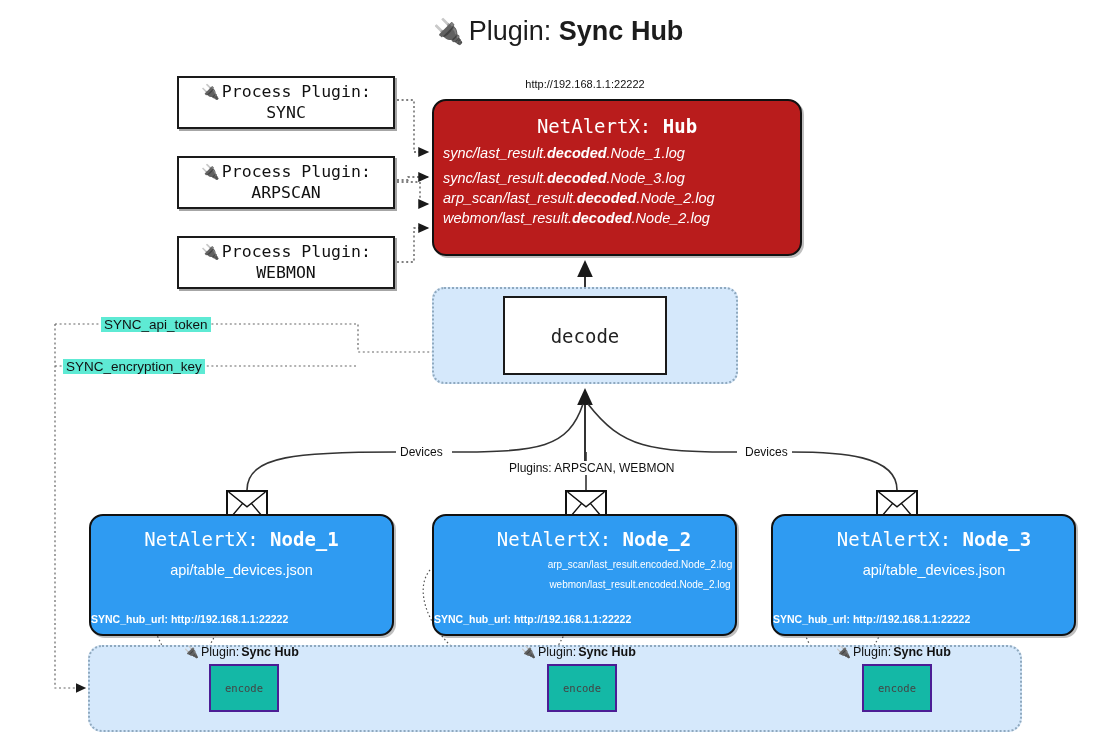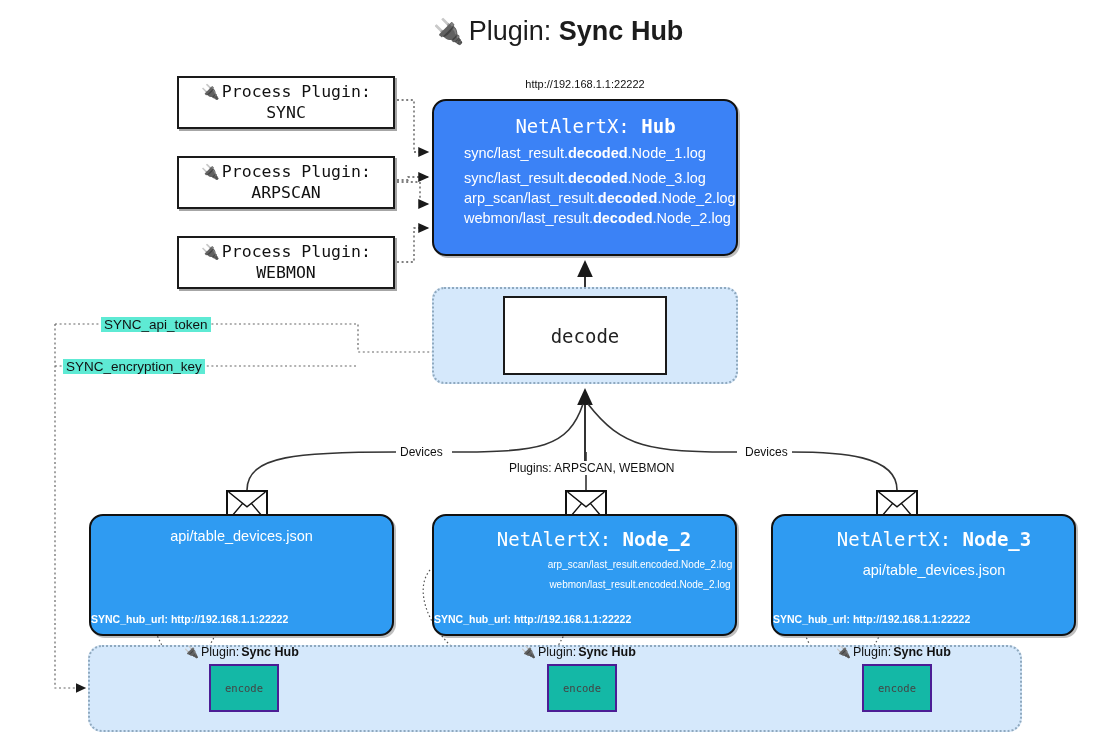--- a/index.html
+++ b/index.html
@@ -13,26 +13,26 @@
 
   
   #title{left:0;top:16px;width:1117px;text-align:center;font-size:27px;color:#1c1c1c;}
   #title .plug{font-size:25px;margin-right:4px;display:inline-block;transform:rotate(-18px);}
   #title .b{font-weight:bold;}
 
   
   #hub-url{left:465px;top:78px;width:240px;text-align:center;font-size:11px;color:#111;}
 
   
-  #hub{left:432px;top:99px;width:306px;height:157px;background:#3b82f6;
-       border:2px solid #111;border-radius:14px;box-shadow:2px 2px 0 rgba(0,0,0,.25);padding-left:21px;}
+  #hub{left:432px;top:99px;width:370px;height:157px;background:#b91c1c;
+       border:2px solid #111;border-radius:14px;box-shadow:2px 2px 0 rgba(0,0,0,.25);}
   #hub .hub-title{width:100%;text-align:center;margin-top:14px;
        font-family:"DejaVu Sans Mono","Liberation Mono",monospace;font-size:19px;color:#fff;}
   #hub .hub-title .b{font-weight:bold;}
-  #hub .logline{color:#fff;font-size:14.5px;margin-top:8px;padding-left:9px;white-space:nowrap;}
+  #hub .logline{color:#fff;font-size:14.5px;margin-top:8px;padding-left:9px;white-space:nowrap;font-style:italic;}
   #hub .logline:nth-of-type(3){margin-top:9px;}
   #hub .logline b{font-weight:bold;}
   #hub .logline.tight{margin-top:4px;}
 
   
   .pbox{width:218px;height:53px;background:#fff;border:2px solid #1a1a1a;
         box-shadow:2px 2px 0 rgba(0,0,0,.35);
         font-family:"DejaVu Sans Mono","Liberation Mono",monospace;font-size:16.5px;color:#111;
         display:flex;flex-direction:column;align-items:center;justify-content:center;line-height:1.25;}
   .pbox .l1{display:flex;align-items:center;gap:2px;}
@@ -212,20 +212,24 @@
       <path d="M0 0 L21 17 L42 0 M0 32 L16 13 M42 32 L26 13" fill="none" stroke="#111" stroke-width="1.6"></path>
     </svg>
   <svg class="abs env" id="env2" viewBox="0 0 42 32">
       <path d="M0 0 L21 17 L42 0 M0 32 L16 13 M42 32 L26 13" fill="none" stroke="#111" stroke-width="1.6"></path>
     </svg>
   <svg class="abs env" id="env3" viewBox="0 0 42 32">
       <path d="M0 0 L21 17 L42 0 M0 32 L16 13 M42 32 L26 13" fill="none" stroke="#111" stroke-width="1.6"></path>
     </svg>
 
   <div class="abs node" id="node1">
+    <div class="ntitle">
+      <span>NetAlertX:</span>
+      <span class="b">Node_1</span>
+    </div>
     <div class="nline">api/table_devices.json</div>
     <div class="nurl">SYNC_hub_url: http://192.168.1.1:22222</div>
   </div>
 
   <div class="abs node" id="node2">
     <div class="ntitle">
       <span>NetAlertX:</span>
       <span class="b">Node_2</span>
     </div>
     <div class="nline two">arp_scan/last_result.encoded.Node_2.log</div>

